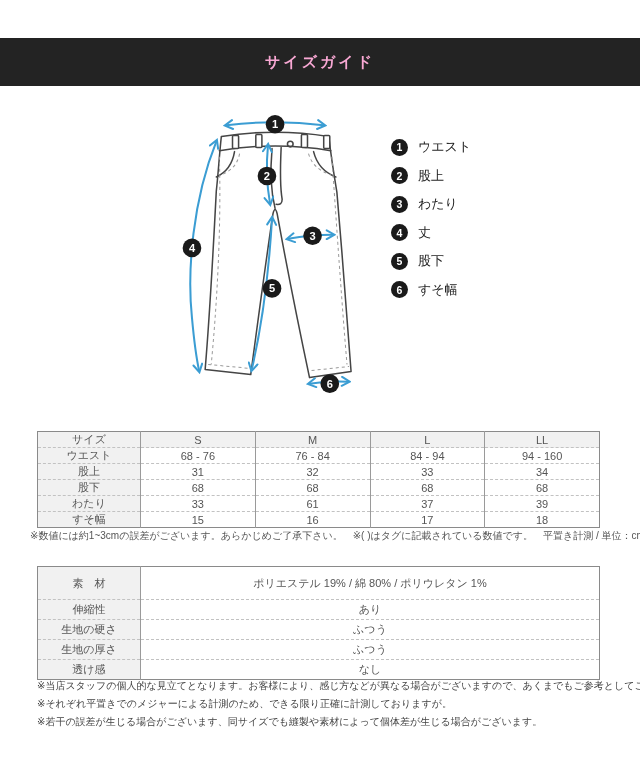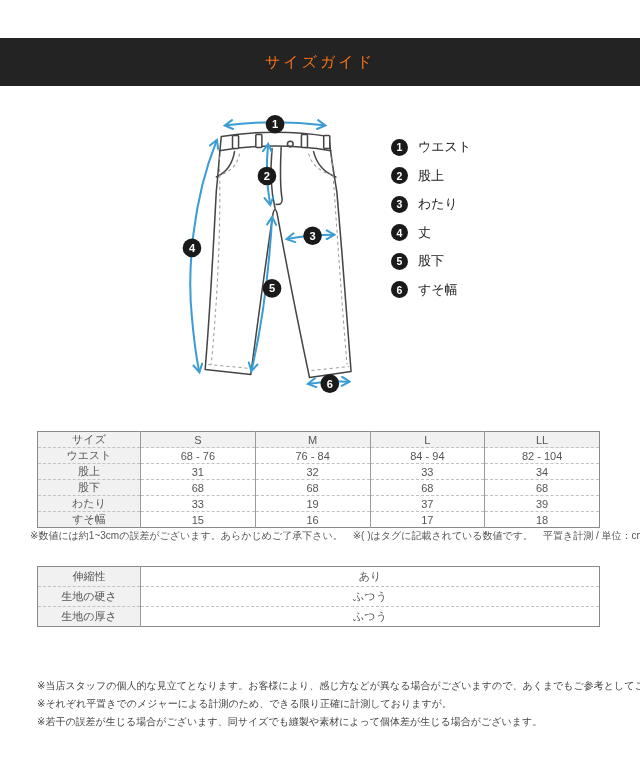--- a/index.html
+++ b/index.html
@@ -3,21 +3,21 @@
 <meta charset="utf-8">
 <style>
   html,body { margin:0; padding:0; background:#ffffff; }
   body { font-family:"Liberation Sans","DejaVu Sans",sans-serif; }
   .page { position:relative; width:640px; height:768px; background:#ffffff; overflow:hidden; }
 
   .header-bar {
     position:absolute; left:0; top:38px; width:640px; height:48px;
     background:#232323; display:flex; align-items:center; justify-content:center;
   }
-  .header-title { color:#f97316; font-size:15px; font-weight:normal; letter-spacing:3px; }
+  .header-title { color:#f9a8d4; font-size:15px; font-weight:bold; letter-spacing:3px; }
 
   .diagram { position:absolute; left:158px; top:103px; width:224px; height:304px;
     font-family:"Liberation Sans","DejaVu Sans",sans-serif; }
 
   .legend { position:absolute; left:391px; top:133px; }
   .legend-item { display:flex; align-items:center; height:28.5px; }
   .badge {
     width:17px; height:17px; border-radius:50%; background:#1a1a1a; color:#fff;
     font-size:10.5px; font-weight:bold; display:flex; align-items:center; justify-content:center;
     flex:0 0 17px;
@@ -174,40 +174,40 @@
         <td>S</td>
         <td>M</td>
         <td>L</td>
         <td>LL</td>
       </tr>
       <tr>
         <td>ウエスト</td>
         <td>68 - 76</td>
         <td>76 - 84</td>
         <td>84 - 94</td>
-        <td>82 - 104</td>
+        <td>94 - 160</td>
       </tr>
       <tr>
         <td>股上</td>
         <td>31</td>
         <td>32</td>
         <td>33</td>
         <td>34</td>
       </tr>
       <tr>
         <td>股下</td>
         <td>68</td>
         <td>68</td>
         <td>68</td>
         <td>68</td>
       </tr>
       <tr>
         <td>わたり</td>
         <td>33</td>
-        <td>19</td>
+        <td>61</td>
         <td>37</td>
         <td>39</td>
       </tr>
       <tr>
         <td>すそ幅</td>
         <td>15</td>
         <td>16</td>
         <td>17</td>
         <td>18</td>
       </tr>
@@ -215,31 +215,39 @@
   </table>
 
   <div class="size-note">※数値には約1~3cmの誤差がございます。あらかじめご了承下さい。　※( )はタグに記載されている数値です。　平置き計測 / 単位：cm</div>
 
   <table class="spec-table">
     <colgroup>
         <col class="c0">
         <col>
       </colgroup>
     <tbody>
+      <tr class="tall">
+        <td>素　材</td>
+        <td>ポリエステル 19% / 綿 80% / ポリウレタン 1%</td>
+      </tr>
       <tr class="short">
         <td>伸縮性</td>
         <td>あり</td>
       </tr>
       <tr class="short">
         <td>生地の硬さ</td>
         <td>ふつう</td>
       </tr>
       <tr class="short">
         <td>生地の厚さ</td>
         <td>ふつう</td>
+      </tr>
+      <tr class="short">
+        <td>透け感</td>
+        <td>なし</td>
       </tr>
     </tbody>
   </table>
 
   <div class="footnotes">
     <div class="footnote">※当店スタッフの個人的な見立てとなります。お客様により、感じ方などが異なる場合がございますので、あくまでもご参考としてご覧ください。</div>
     <div class="footnote">※それぞれ平置きでのメジャーによる計測のため、できる限り正確に計測しておりますが。</div>
     <div class="footnote">※若干の誤差が生じる場合がございます、同サイズでも縫製や素材によって個体差が生じる場合がございます。</div>
   </div>
 

